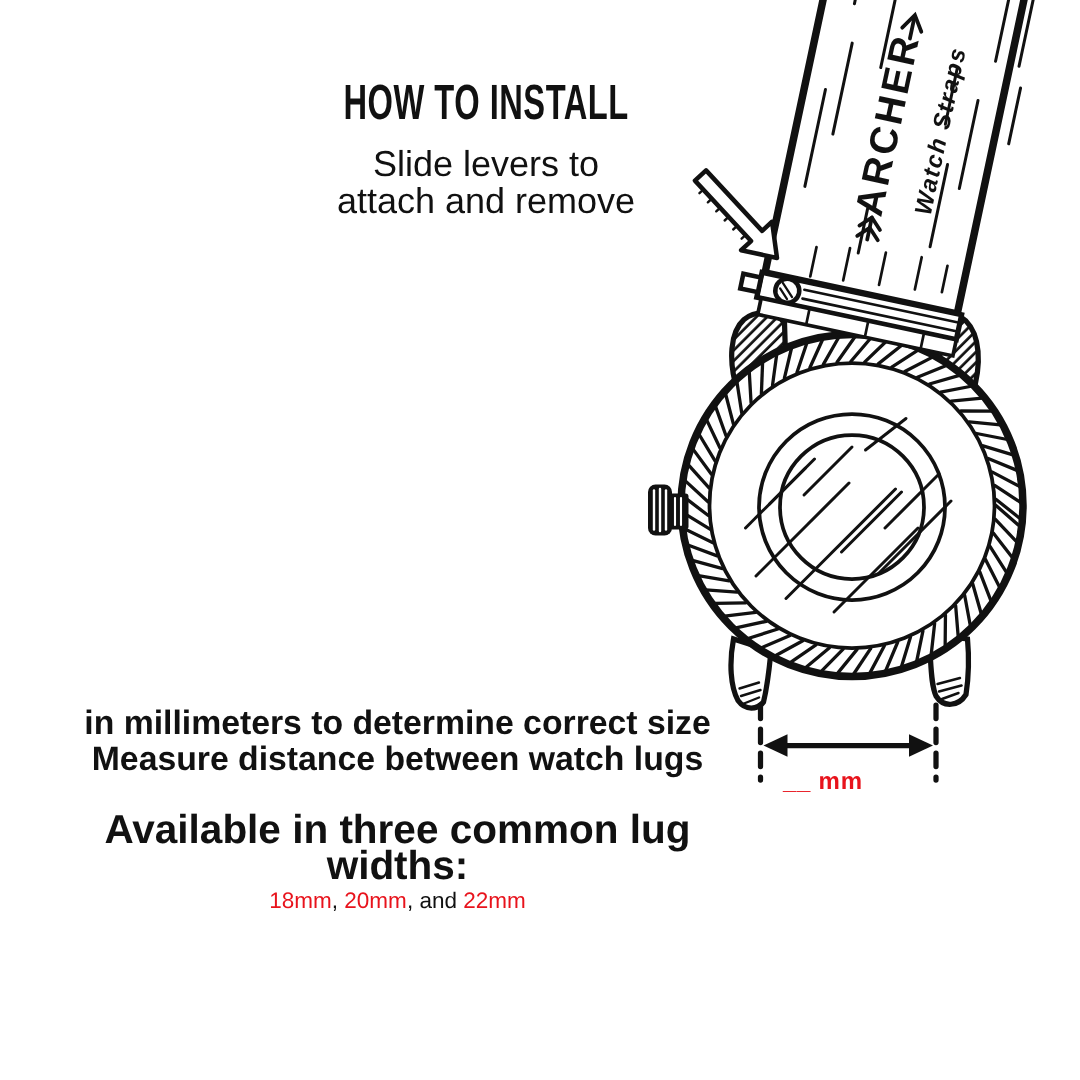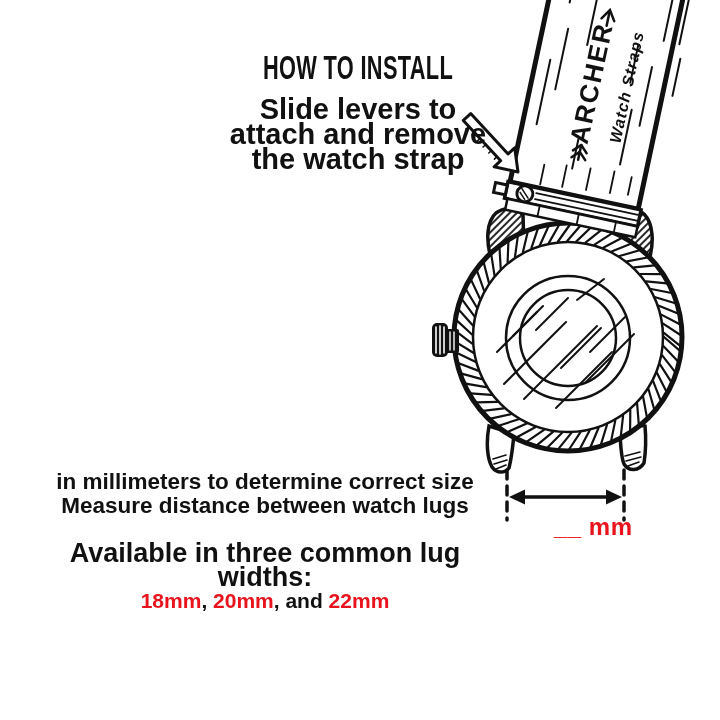--- a/index.html
+++ b/index.html
@@ -3,33 +3,33 @@
 <meta charset="utf-8">
 <style>
   html,body{margin:0;padding:0;}
   body{
     width:720px;height:720px;position:relative;overflow:hidden;
     background:#ffffff;color:#111111;
     font-family:"Liberation Sans",sans-serif;
   }
   .illu{position:absolute;left:0;top:0;}
   .block{position:absolute;text-align:center;}
-  .install-block{left:188px;top:50px;width:340px;}
+  .install-block{left:154px;top:50px;width:340px;}
   .sizing-block{left:35px;top:461px;width:460px;}
   .headline{margin:0;font-size:33px;font-weight:700;line-height:36px;
     display:flex;justify-content:center;}
   .cond{display:inline-block;transform:scaleX(0.66);transform-origin:50% 50%;
     white-space:nowrap;letter-spacing:0.5px;}
-  .bodytext{margin:11px 0 0;font-weight:700;font-size:29px;line-height:25px;}
+  .bodytext{margin:11px 0 0;font-weight:400;font-size:24px;line-height:25px;}
   .sizing-desc{margin:9px 0 0;font-weight:700;font-size:22.5px;line-height:23.5px;}
   .sizing-avail{margin:24px 0 0;font-weight:700;font-size:27px;line-height:24px;}
-  .sizes-line{margin:0;font-weight:700;font-size:21px;line-height:24px;white-space:pre-wrap;}
+  .sizes-line{margin:0;font-weight:400;font-size:15px;line-height:24px;white-space:pre-wrap;}
   .line{display:block;}
   .red{color:var(--red,#e8131c);}
-  .mm-label{position:absolute;left:554px;top:513px;font-size:24px;font-weight:700;
+  .mm-label{position:absolute;left:522px;top:513px;font-size:16px;font-weight:700;
     letter-spacing:0.5px;color:var(--red,#e8131c);}
   svg text{font-family:"Liberation Sans",sans-serif;}
 </style>
 </head>
 <body>
 
 <svg class="illu" width="720" height="720" viewBox="0 0 720 720">
   <defs>
     <pattern id="diag" width="5" height="5" patternUnits="userSpaceOnUse" patternTransform="rotate(45)">
       <rect width="5" height="5" fill="#ffffff"></rect>
@@ -226,21 +226,20 @@
 
 <div class="mm-label">__ mm</div>
 
 <section class="block install-block">
   <h1 class="headline">
       <span class="cond">HOW TO INSTALL</span>
     </h1>
   <p class="bodytext">
       <span class="line">Slide levers to</span>
       <span class="line">attach and remove</span>
-      <span class="line">the watch strap</span>
     </p>
 </section>
 
 <section class="block sizing-block">
   <p class="sizing-desc">
       <span class="line">in millimeters to determine correct size</span>
       <span class="line">Measure distance between watch lugs</span>
     </p>
   <p class="sizing-avail">Available in three common lug widths:</p>
   <p class="sizes-line"><span class="red">18mm</span><span>, </span><span class="red">20mm</span><span>, and </span><span class="red">22mm</span></p>

